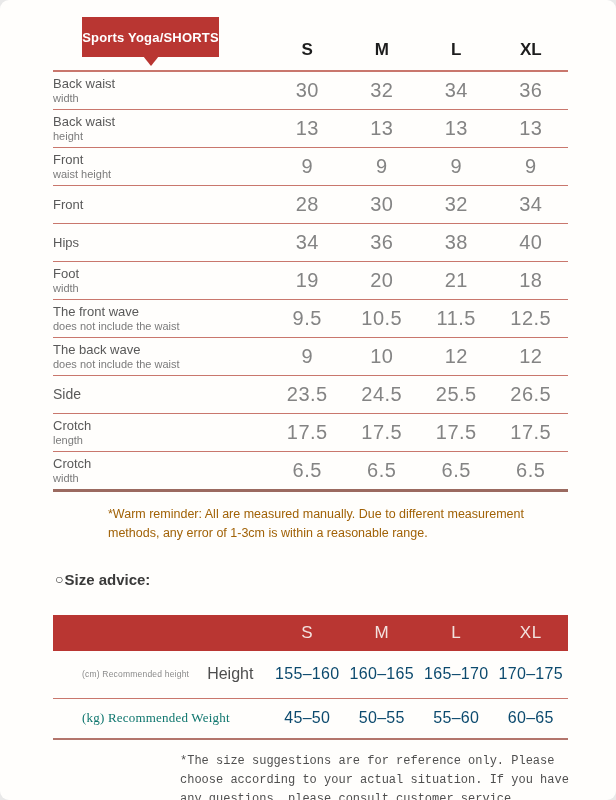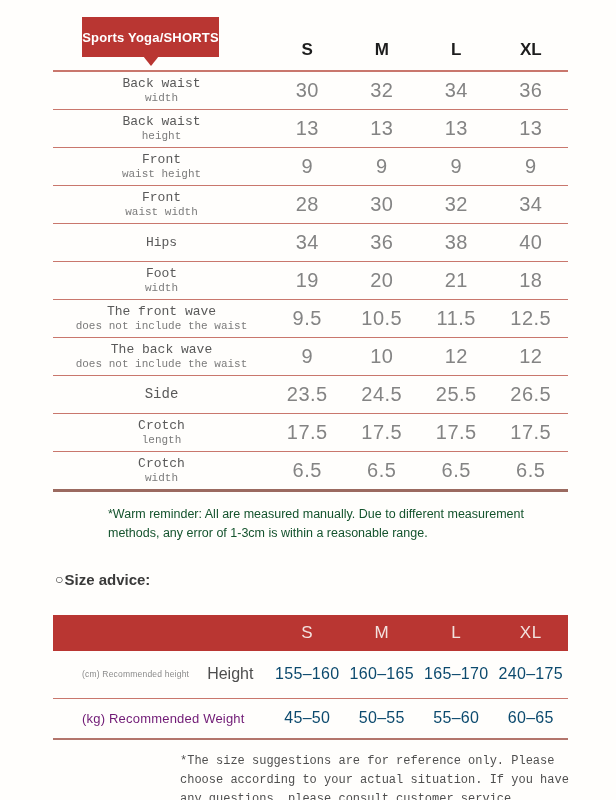--- a/index.html
+++ b/index.html
@@ -2,20 +2,21 @@
 <html><head>
 <meta charset="utf-8">
 <style>
   html,body{margin:0;padding:0;background:#e9e9e9;}
   .page{
     position:relative;
     width:616px;height:800px;
     background:#fffefc;
     font-family:"Liberation Sans", sans-serif;
     overflow:hidden;
+    border-radius:9px;
   }
   
   .badge{
     position:absolute;left:82px;top:17px;
     width:137px;height:40px;
     background:#b93632;color:#ffffff;
     display:flex;align-items:center;justify-content:center;
     font-size:13px;font-weight:bold;letter-spacing:.2px;
   }
   .badge-arrow{
@@ -26,34 +27,34 @@
   }
   
   .t1{margin:30px 0 0 53px;width:515px;}
   .t1-row{
     display:grid;grid-template-columns:217px repeat(4,1fr);
     align-items:center;height:37px;
     border-bottom:1.5px solid #c9776d;
   }
   .t1-row.hdr{height:40px;border-bottom:2px solid #c9776d;}
   .t1-row.last{border-bottom:3px solid #9b6a60;}
-  .t1-label{text-align:center;line-height:1.18;font-family:Liberation Mono, monospace;}
+  .t1-label{line-height:1.18;}
   .lbl{font-size:13px;color:#595959;}
   .sub{font-size:11px;color:#7b7b7b;}
   .row-side .lbl{font-size:14px;}
   .row-side .sub{font-size:8.5px;}
   .val{
     text-align:center;font-size:20px;color:#848484;
     letter-spacing:.5px;font-weight:400;
   }
   .colhead{text-align:center;font-size:17px;font-weight:bold;color:#1d1d1d;}
   
   .warm-note{
     margin:13px 0 0 108px;width:462px;
-    font-size:12.5px;color:#14532d;line-height:1.55;
+    font-size:12.5px;color:#a16207;line-height:1.55;
   }
   
   .advice-heading{
     margin:27px 0 0 55px;
     font-size:15px;color:#3a3a3a;font-weight:600;
     display:flex;align-items:center;gap:1px;
   }
   .circle-icon{font-size:14px;font-weight:400;color:#3a3a3a;}
   .t2{margin:27px 0 0 53px;width:515px;}
   .t2-hdr{
@@ -62,21 +63,21 @@
   }
   .t2-colhead{text-align:center;font-size:17px;color:#f3e2df;font-weight:400;letter-spacing:.5px;}
   .t2-row{
     display:grid;grid-template-columns:217px repeat(4,1fr);
     align-items:center;border-bottom:1.5px solid #c9776d;
   }
   .t2-row.r-height{height:47px;}
   .t2-row.r-weight{height:39px;border-bottom:2.5px solid #b3756c;}
   .t2-labelcell{display:flex;align-items:center;padding-left:20px;gap:18px;}
   .t2-prefix{font-size:8.5px;color:#8a8a8a;letter-spacing:.2px;padding-left:9px;}
-  .t2-prefix.kg{font-size:13px;color:#701a75;}
+  .t2-prefix.kg{font-size:13px;color:#0f766e;font-family:Liberation Serif, serif;}
   .t2-main{font-size:16px;color:#4e4e4e;}
   .t2-val{text-align:center;font-size:16px;color:#0c4a6e;letter-spacing:.3px;}
   
   .foot-note{
     margin:12px 0 0 180px;width:415px;
     font-size:12px;color:#4f4f4f;line-height:1.6;font-family:Liberation Mono, monospace;
   }
 </style>
 </head>
 <body>
@@ -127,21 +128,20 @@
       </div>
       <div class="val">9</div>
       <div class="val">9</div>
       <div class="val">9</div>
       <div class="val">9</div>
     </div>
 
     <div class="t1-row">
       <div class="t1-label">
         <div class="lbl">Front</div>
-        <div class="sub">waist width</div>
       </div>
       <div class="val">28</div>
       <div class="val">30</div>
       <div class="val">32</div>
       <div class="val">34</div>
     </div>
 
     <div class="t1-row">
       <div class="t1-label">
         <div class="lbl">Hips</div>
@@ -237,21 +237,21 @@
     </div>
 
     <div class="t2-row r-height">
       <div class="t2-labelcell">
         <span class="t2-prefix">(cm) Recommended height</span>
         <span class="t2-main">Height</span>
       </div>
       <div class="t2-val">155–160</div>
       <div class="t2-val">160–165</div>
       <div class="t2-val">165–170</div>
-      <div class="t2-val">240–175</div>
+      <div class="t2-val">170–175</div>
     </div>
 
     <div class="t2-row r-weight">
       <div class="t2-labelcell">
         <span class="t2-prefix kg">(kg) Recommended Weight</span>
         <span class="t2-main"></span>
       </div>
       <div class="t2-val">45–50</div>
       <div class="t2-val">50–55</div>
       <div class="t2-val">55–60</div>

